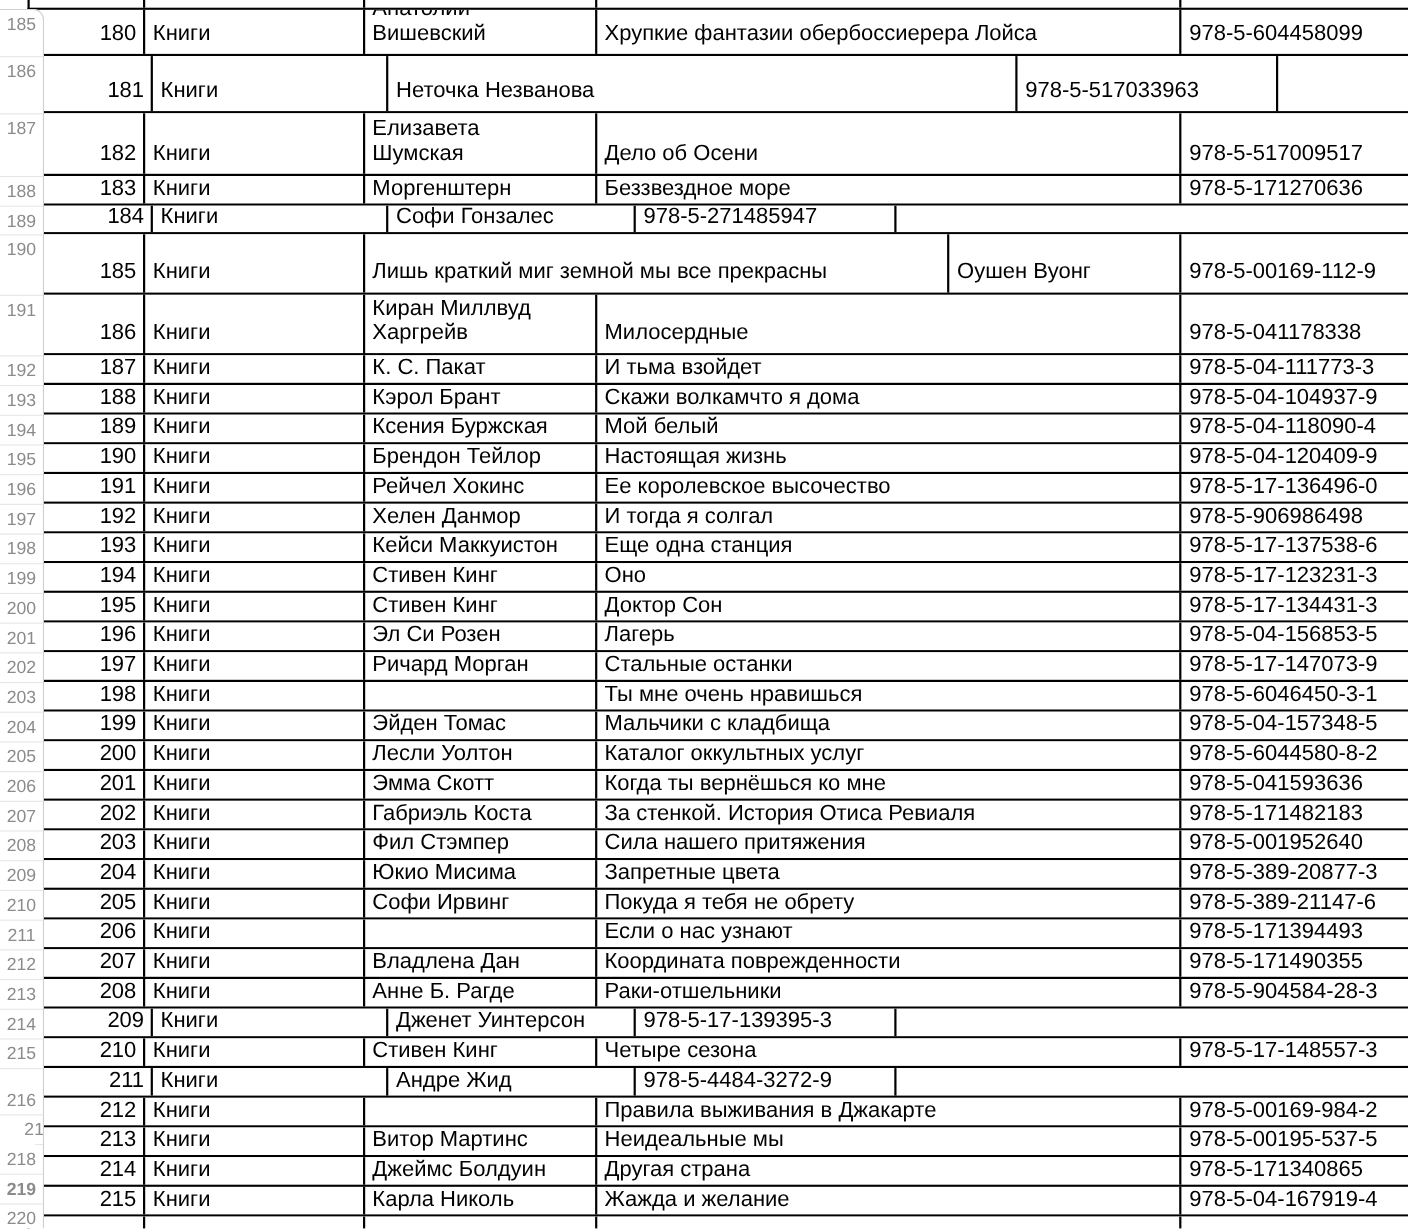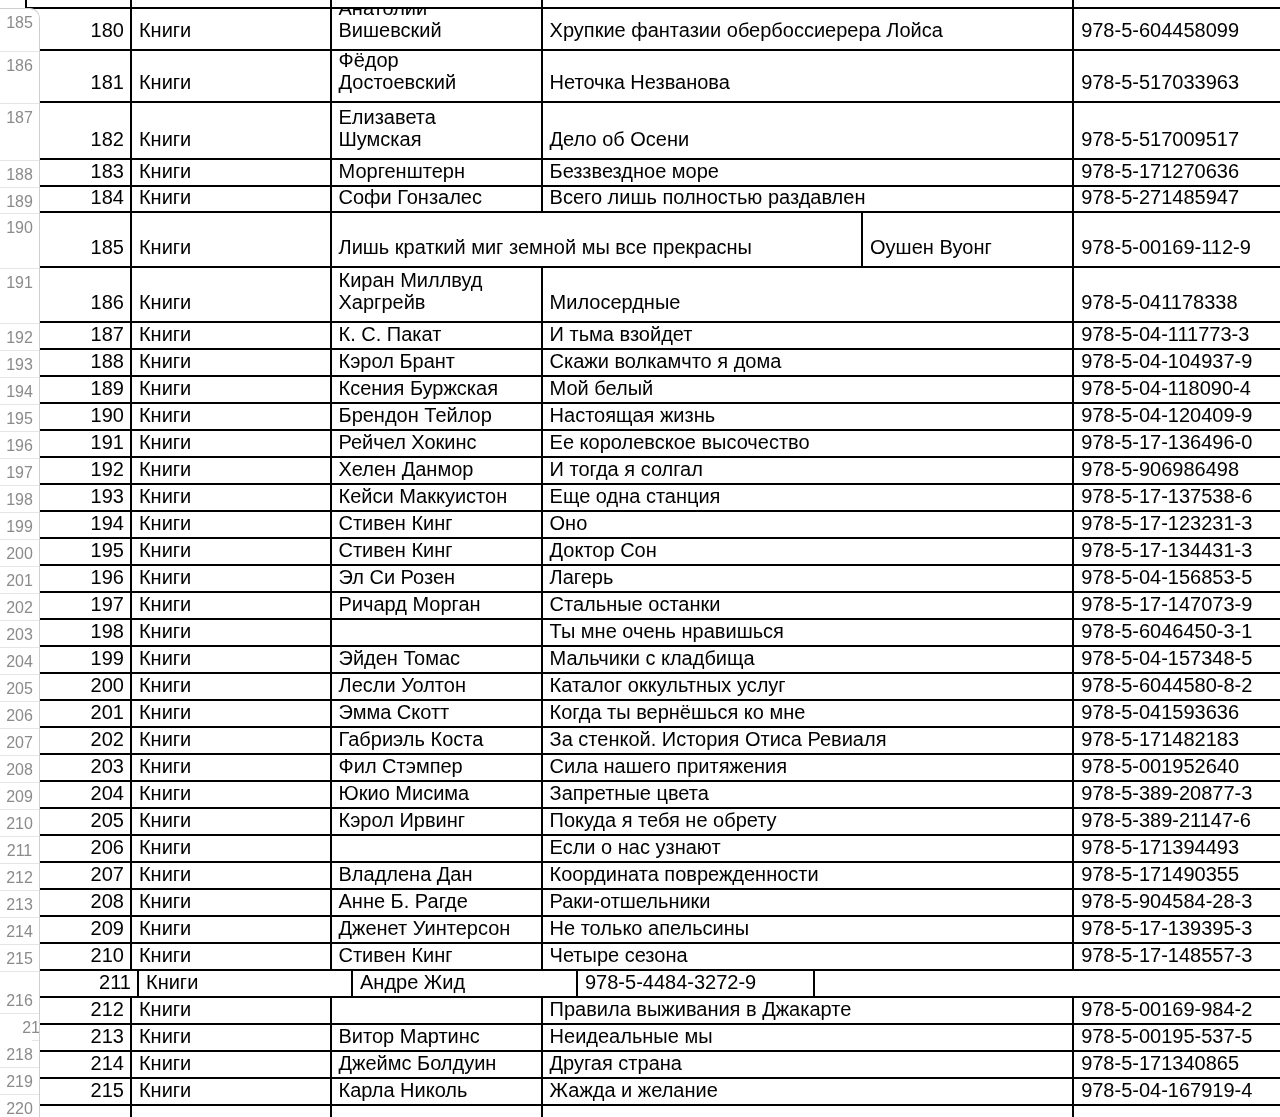--- a/index.html
+++ b/index.html
@@ -68,21 +68,20 @@
         <div class="trow tall" style="height: 42px;">
           <div class="cell col-id">180</div>
           <div class="cell col-category">Книги</div>
           <div class="cell col-author">Анатолий Вишевский</div>
           <div class="cell col-title">Хрупкие фантазии обербоссиерера Лойса</div>
           <div class="cell col-isbn">978-5-604458099</div>
         </div>
         <div class="trow tall" style="height: 52px;">
           <div class="cell col-id">181</div>
           <div class="cell col-category">Книги</div>
-          <div class="cell col-author">Фёдор Достоевский</div>
           <div class="cell col-title">Неточка Незванова</div>
           <div class="cell col-isbn">978-5-517033963</div>
         </div>
         <div class="trow tall" style="height: 57px;">
           <div class="cell col-id">182</div>
           <div class="cell col-category">Книги</div>
           <div class="cell col-author">Елизавета Шумская</div>
           <div class="cell col-title">Дело об Осени</div>
           <div class="cell col-isbn">978-5-517009517</div>
         </div>
@@ -90,21 +89,20 @@
           <div class="cell col-id">183</div>
           <div class="cell col-category">Книги</div>
           <div class="cell col-author">Эрин Моргенштерн</div>
           <div class="cell col-title">Беззвездное море</div>
           <div class="cell col-isbn">978-5-171270636</div>
         </div>
         <div class="trow" style="height: 26px;">
           <div class="cell col-id">184</div>
           <div class="cell col-category">Книги</div>
           <div class="cell col-author">Софи Гонзалес</div>
-          <div class="cell col-title">Всего лишь полностью раздавлен</div>
           <div class="cell col-isbn">978-5-271485947</div>
         </div>
         <div class="trow tall" style="height: 55px;">
           <div class="cell col-id">185</div>
           <div class="cell col-category">Книги</div>
           <div class="cell col-title">Лишь краткий миг земной мы все прекрасны</div>
           <div class="cell col-author">Оушен Вуонг</div>
           <div class="cell col-isbn">978-5-00169-112-9</div>
         </div>
         <div class="trow tall" style="height: 55px;">
@@ -236,21 +234,21 @@
         <div class="trow" style="height: 27px;">
           <div class="cell col-id">204</div>
           <div class="cell col-category">Книги</div>
           <div class="cell col-author">Юкио Мисима</div>
           <div class="cell col-title">Запретные цвета</div>
           <div class="cell col-isbn">978-5-389-20877-3</div>
         </div>
         <div class="trow" style="height: 27px;">
           <div class="cell col-id">205</div>
           <div class="cell col-category">Книги</div>
-          <div class="cell col-author">Кэрол Ирвинг</div>
+          <div class="cell col-author">Софи Ирвинг</div>
           <div class="cell col-title">Покуда я тебя не обрету</div>
           <div class="cell col-isbn">978-5-389-21147-6</div>
         </div>
         <div class="trow" style="height: 27px;">
           <div class="cell col-id">206</div>
           <div class="cell col-category">Книги</div>
           <div class="cell col-author"></div>
           <div class="cell col-title">Если о нас узнают</div>
           <div class="cell col-isbn">978-5-171394493</div>
         </div>
@@ -265,21 +263,20 @@
           <div class="cell col-id">208</div>
           <div class="cell col-category">Книги</div>
           <div class="cell col-author">Анне Б. Рагде</div>
           <div class="cell col-title">Раки-отшельники</div>
           <div class="cell col-isbn">978-5-904584-28-3</div>
         </div>
         <div class="trow" style="height: 27px;">
           <div class="cell col-id">209</div>
           <div class="cell col-category">Книги</div>
           <div class="cell col-author">Дженет Уинтерсон</div>
-          <div class="cell col-title">Не только апельсины</div>
           <div class="cell col-isbn">978-5-17-139395-3</div>
         </div>
         <div class="trow" style="height: 27px;">
           <div class="cell col-id">210</div>
           <div class="cell col-category">Книги</div>
           <div class="cell col-author">Стивен Кинг</div>
           <div class="cell col-title">Четыре сезона</div>
           <div class="cell col-isbn">978-5-17-148557-3</div>
         </div>
         <div class="trow" style="height: 27px;">
@@ -355,18 +352,18 @@
       <div class="gcell" style="height: 27px;">209</div>
       <div class="gcell" style="height: 27px;">210</div>
       <div class="gcell" style="height: 27px;">211</div>
       <div class="gcell" style="height: 27px;">212</div>
       <div class="gcell" style="height: 27px;">213</div>
       <div class="gcell" style="height: 27px;">214</div>
       <div class="gcell" style="height: 27px;">215</div>
       <div class="gcell" style="height: 27px; margin-top: 15px;">216</div>
       <div class="gcell" style="height: 27px; margin-left: 32px;">217</div>
       <div class="gcell" style="height: 27px;">218</div>
-      <div class="gcell" style="height: 27px;">219</div>
+      <div class="gcell" style="height: 27px; font-weight: bold;">219</div>
       <div class="gcell" style="height: 27px;">220</div>
       <div class="gcell filler" style="height: 12px;"></div>
     </div>
 
 </div>
 
 </body></html>

